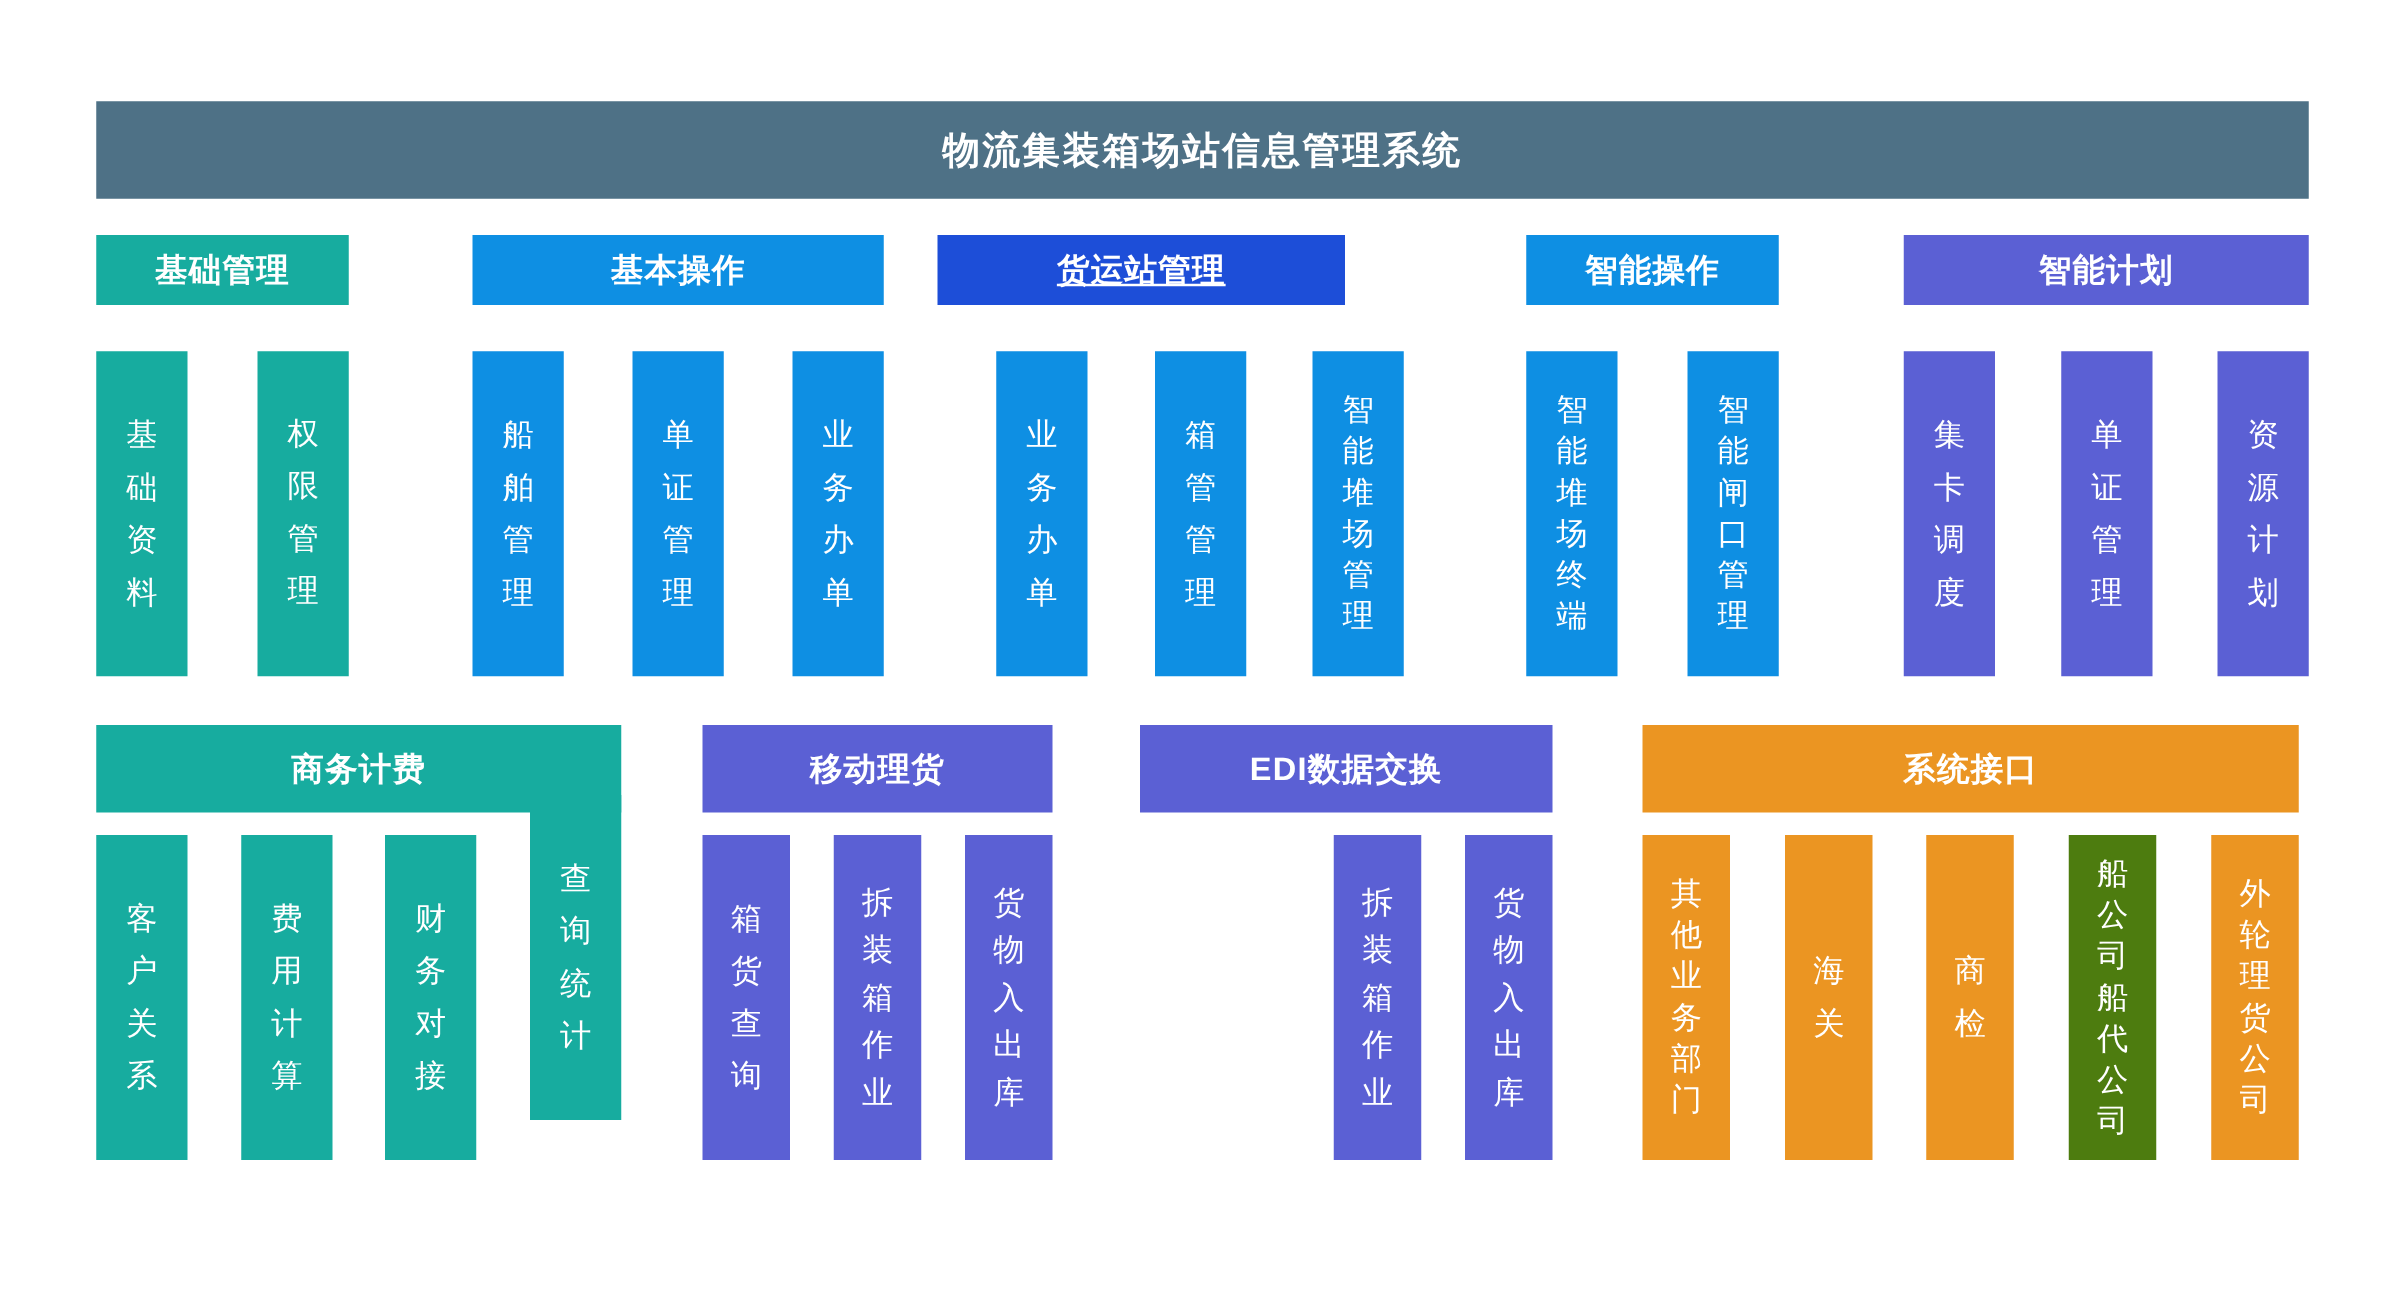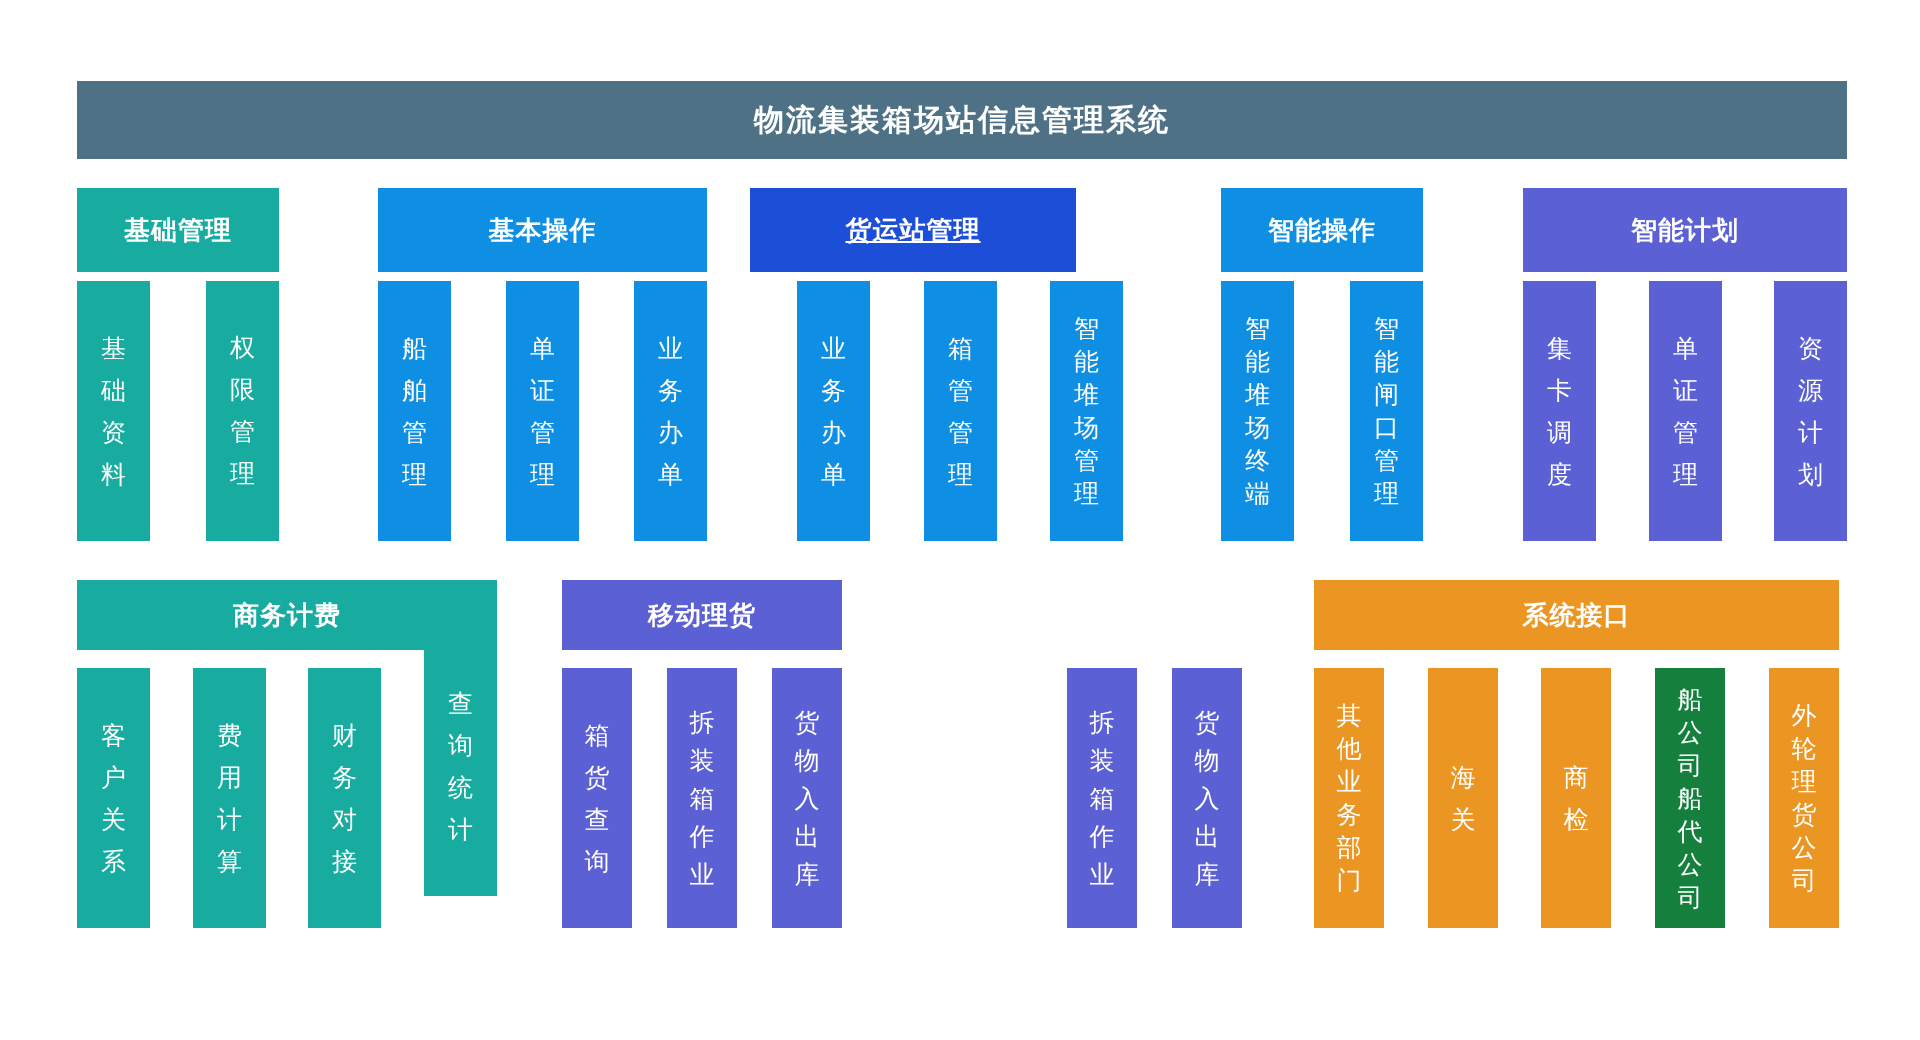--- a/index.html
+++ b/index.html
@@ -7,21 +7,21 @@
   .canvas {
     position:relative; width:1920px; height:1040px;
     background:#ffffff; overflow:hidden;
   }
   .titlebar {
     position:absolute; left:77px; top:81px; width:1770px; height:78px;
     display:flex; align-items:center; justify-content:center;
     color:#ffffff; font-size:30px; font-weight:bold; letter-spacing:2px;
   }
   .hdr {
-    position:absolute; height:84px;
+    position:absolute; height:56px;
     display:flex; align-items:center; justify-content:center;
     color:#ffffff; font-size:26px; font-weight:bold; letter-spacing:1px;
   }
   .hdr.r2 { height:70px; }
   .col {
     position:absolute; height:260px;
     display:flex; align-items:center; justify-content:center;
     color:#ffffff; font-size:25px; font-weight:normal;
   }
   .vlabel {
@@ -103,37 +103,38 @@
   <div class="col" style="left: 562px; top: 668px; width: 70px; background: rgb(91, 96, 212);">
     <span class="vlabel" style="line-height: 42px;">箱货查询</span>
     </div>
   <div class="col" style="left: 667px; top: 668px; width: 70px; background: rgb(91, 96, 212);">
     <span class="vlabel" style="line-height: 38px;">拆装箱作业</span>
     </div>
   <div class="col" style="left: 772px; top: 668px; width: 70px; background: rgb(91, 96, 212);">
     <span class="vlabel" style="line-height: 38px;">货物入出库</span>
     </div>
 
+  <div class="hdr r2" style="left: 912px; top: 580px; width: 330px; background: rgb(91, 96, 212);">EDI数据交换</div>
   <div class="col" style="left: 1067px; top: 668px; width: 70px; background: rgb(91, 96, 212);">
     <span class="vlabel" style="line-height: 38px;">拆装箱作业</span>
     </div>
   <div class="col" style="left: 1172px; top: 668px; width: 70px; background: rgb(91, 96, 212);">
     <span class="vlabel" style="line-height: 38px;">货物入出库</span>
     </div>
 
   <div class="hdr r2" style="left: 1314px; top: 580px; width: 525px; background: rgb(235, 149, 34);">系统接口</div>
   <div class="col" style="left: 1314px; top: 668px; width: 70px; background: rgb(235, 149, 34);">
     <span class="vlabel" style="line-height: 33px;">其他业务部门</span>
     </div>
   <div class="col" style="left: 1428px; top: 668px; width: 70px; background: rgb(235, 149, 34);">
     <span class="vlabel" style="line-height: 42px;">海关</span>
     </div>
   <div class="col" style="left: 1541px; top: 668px; width: 70px; background: rgb(235, 149, 34);">
     <span class="vlabel" style="line-height: 42px;">商检</span>
     </div>
-  <div class="col" style="left: 1655px; top: 668px; width: 70px; background: #15803d;">
+  <div class="col" style="left: 1655px; top: 668px; width: 70px; background: #4d7c0f;">
     <span class="vlabel" style="line-height: 33px;">船公司船代公司</span>
     </div>
   <div class="col" style="left: 1769px; top: 668px; width: 70px; background: rgb(235, 149, 34);">
     <span class="vlabel" style="line-height: 33px;">外轮理货公司</span>
     </div>
 
 </div>
 
 </body></html>

